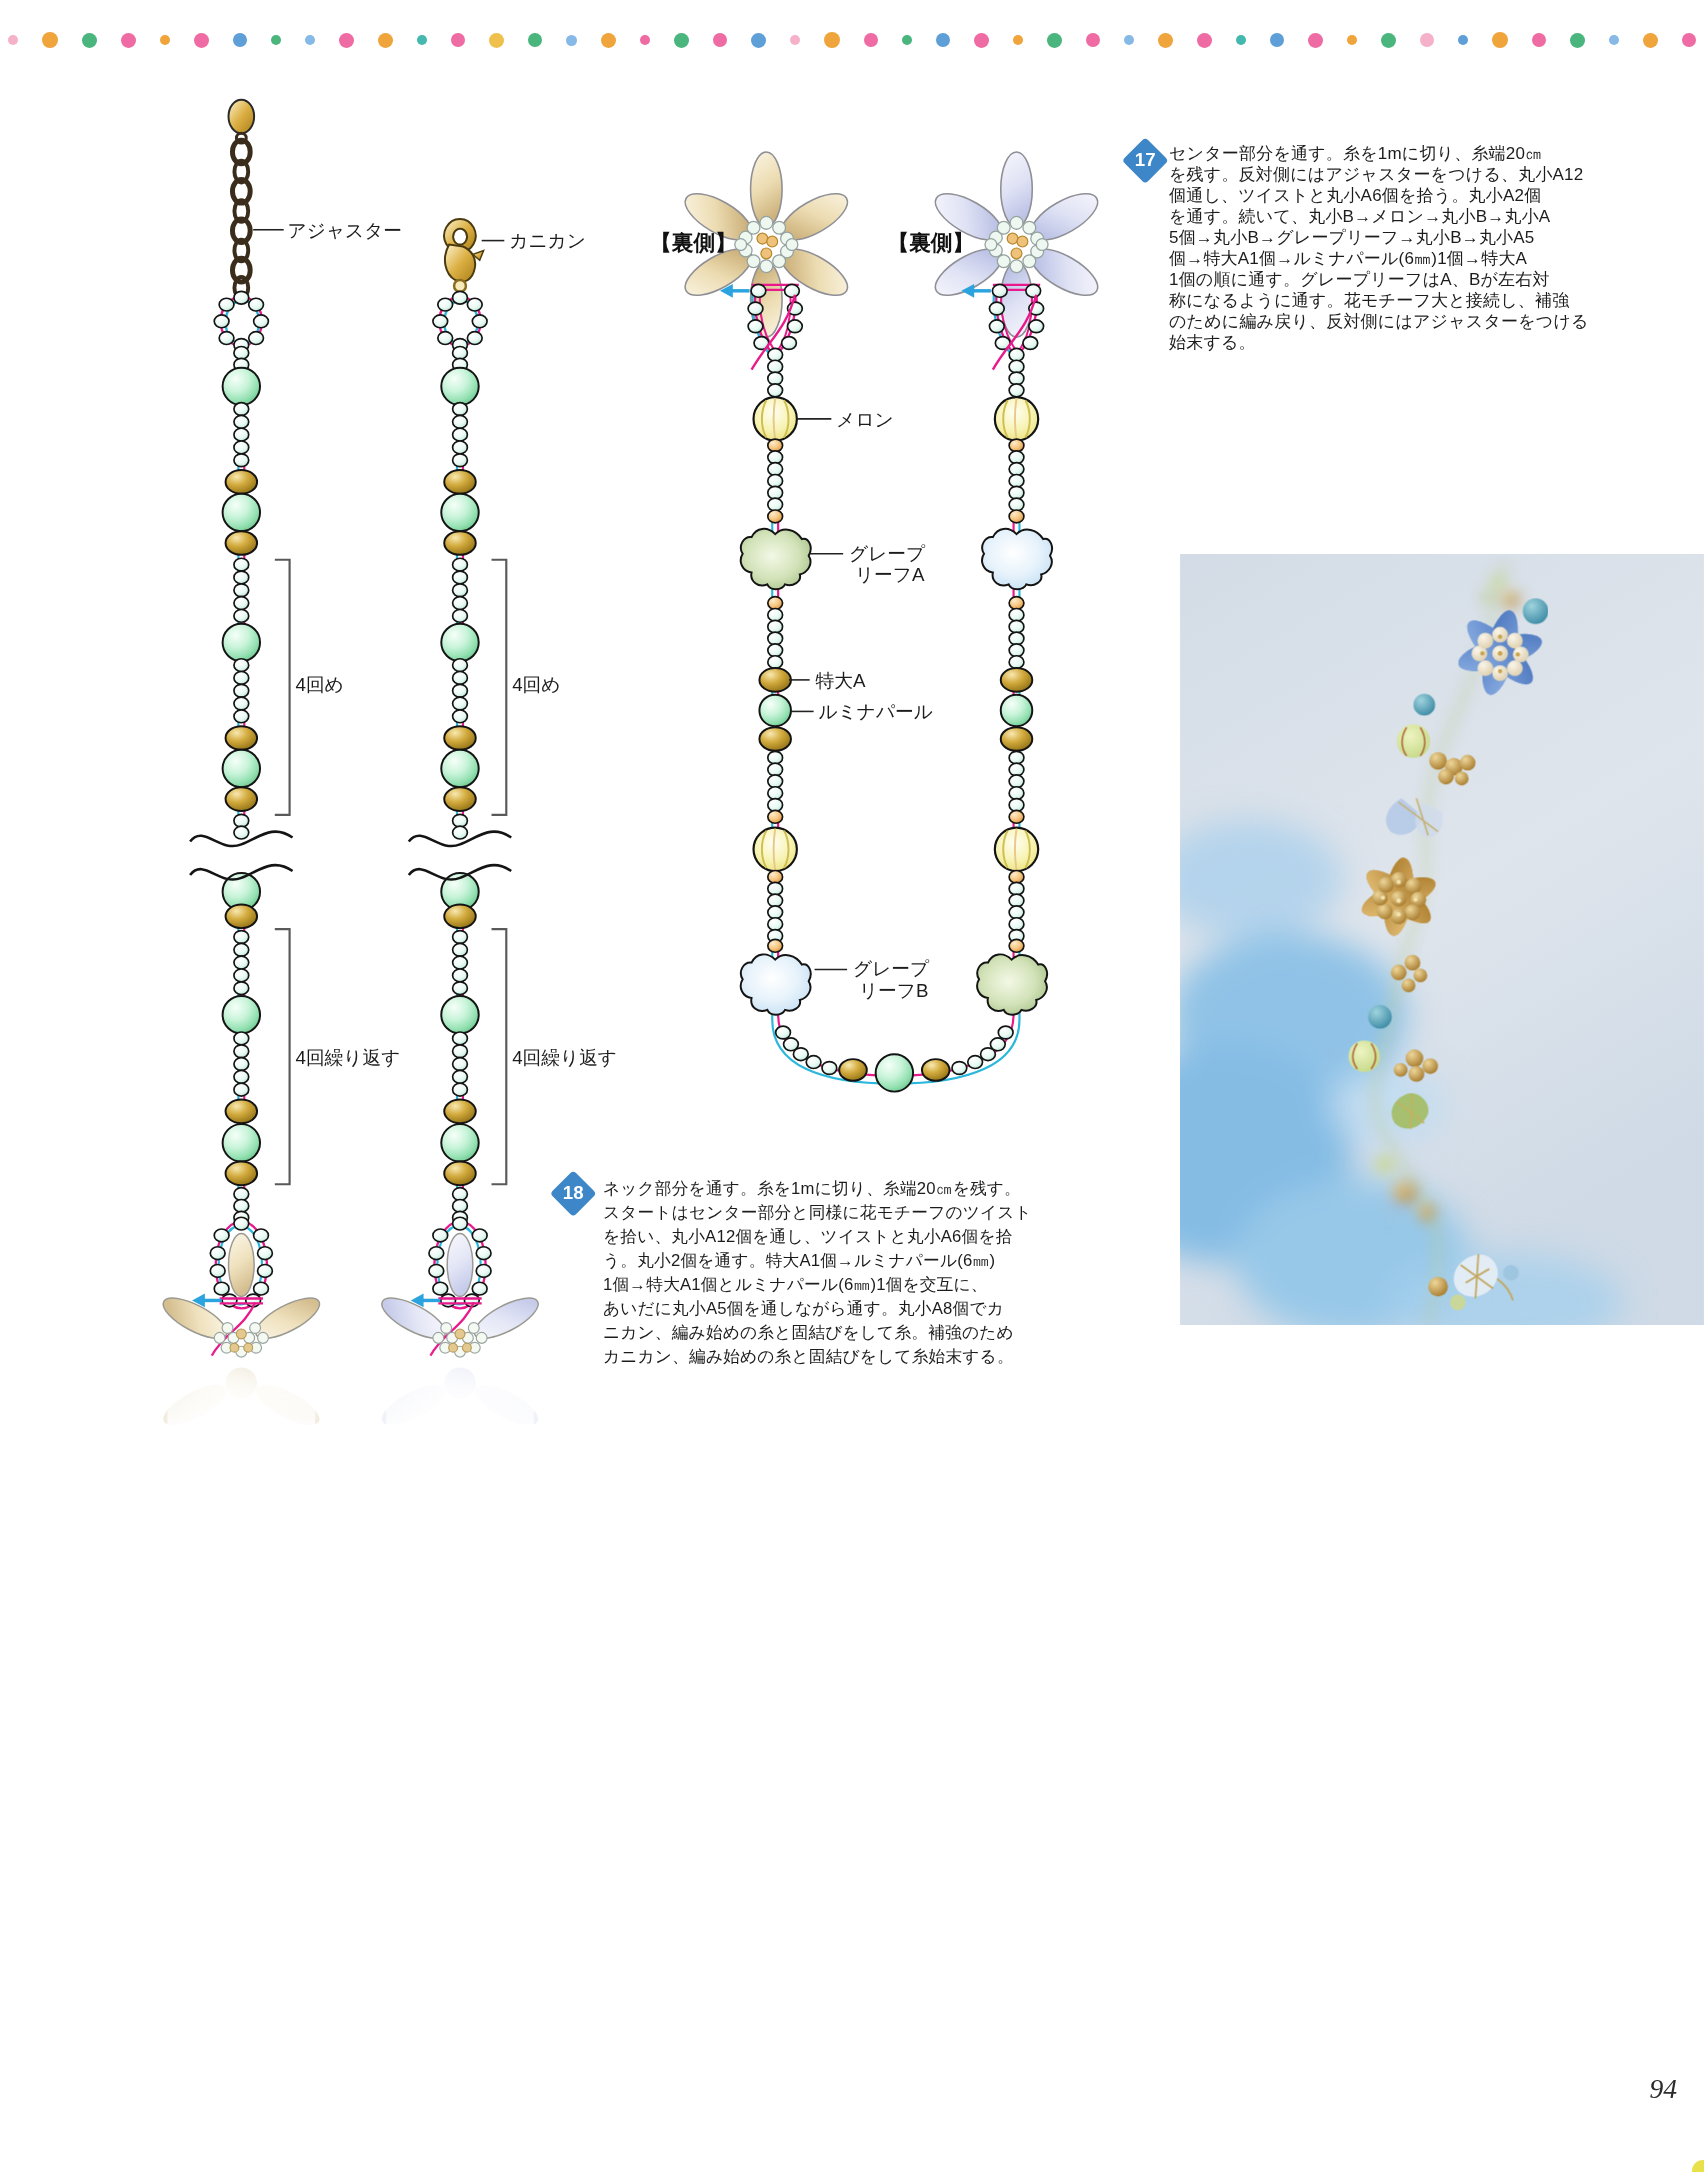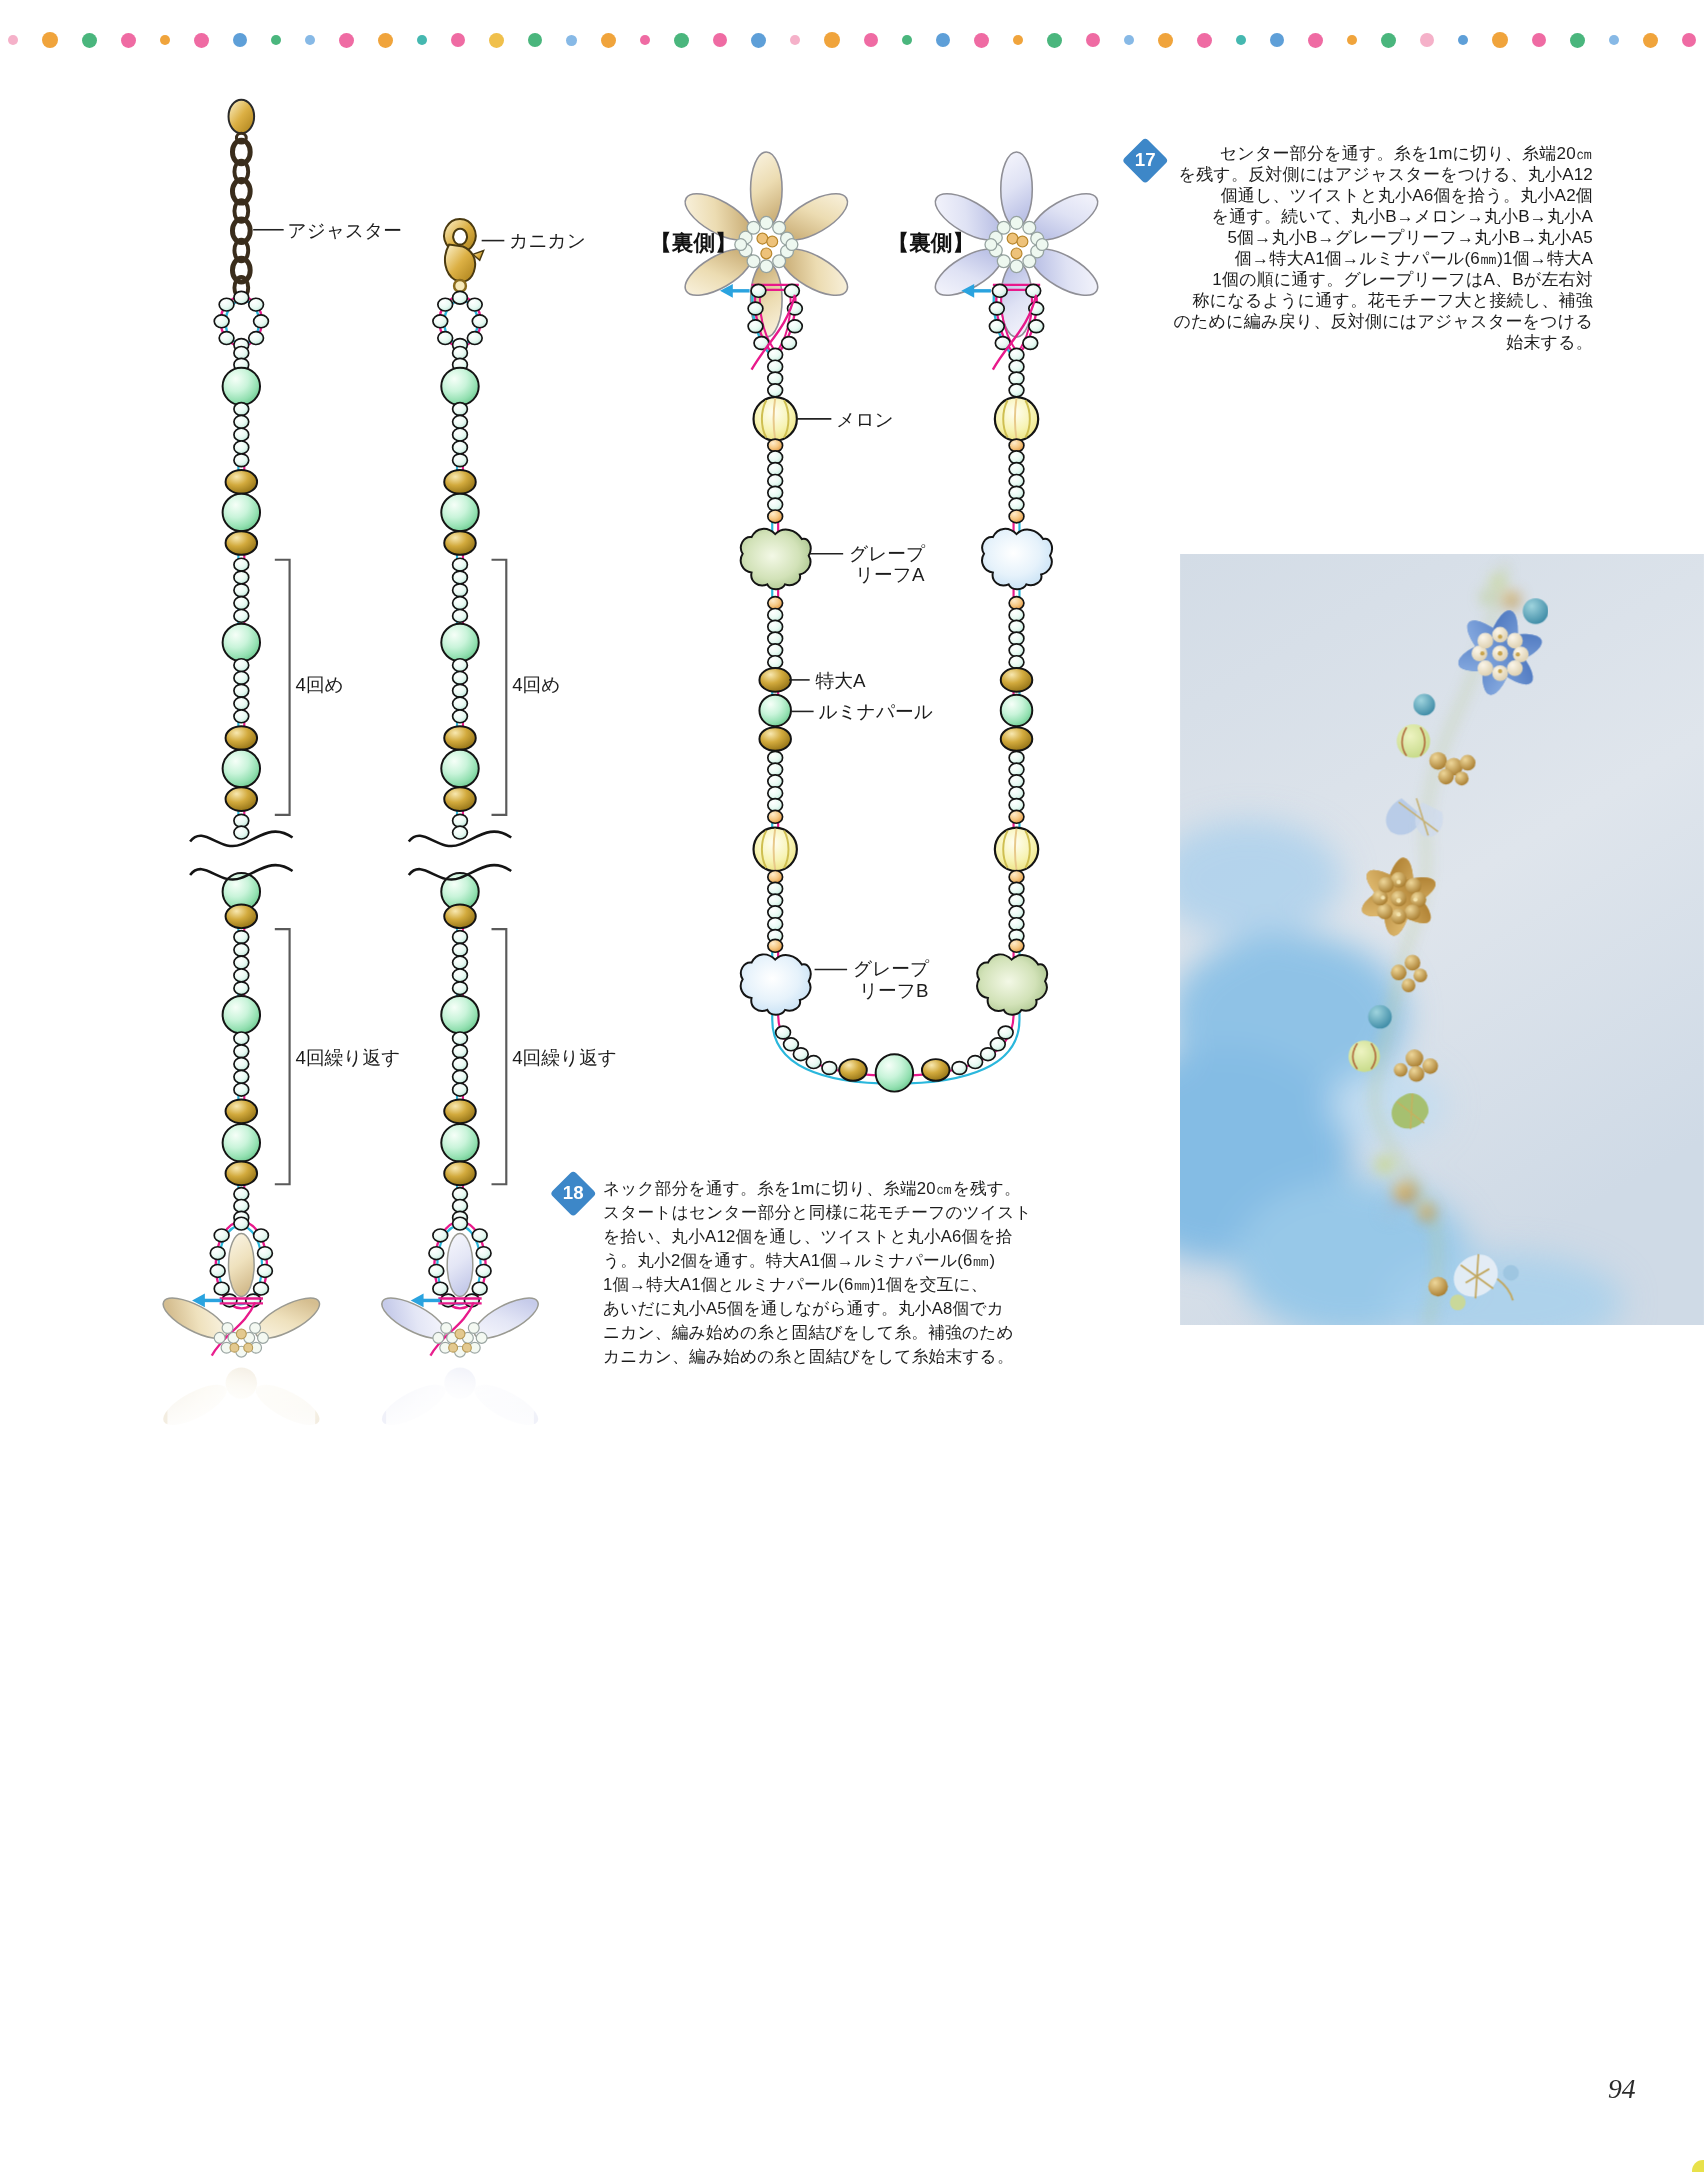--- a/index.html
+++ b/index.html
@@ -15,28 +15,28 @@
   .diagram-svg{position:absolute;left:0;top:0;}
 
   
   .step-block{position:absolute;}
   .step-badge{position:absolute;width:32.5px;height:32.5px;transform:rotate(45deg);
               background:#3d87c8;border-radius:3.9px;}
   .step-badge span{position:absolute;inset:0;transform:rotate(-45deg);
                    display:flex;align-items:center;justify-content:center;
                    color:#fff;font-weight:bold;font-size:18.7px;}
   .step-lines{position:absolute;color:#1c1c1c;}
-  .step17 .step-lines{left:31px;top:-1px;font-size:17px;line-height:21px;width:433px;text-align:right;}
+  .step17 .step-lines{left:40px;top:-1px;font-size:17px;line-height:21px;width:433px;}
   .step18 .step-lines{left:46px;top:0px;font-size:16.7px;line-height:24px;width:433px;}
   .step-line{white-space:nowrap;letter-spacing:0.2px;}
 
   
   .photo{position:absolute;left:1180px;top:554px;width:524px;height:771px;overflow:hidden;}
 
-  .page-number{position:absolute;left:1608px;top:2073px;width:69px;text-align:left;
+  .page-number{position:absolute;left:1608px;top:2073px;width:69px;text-align:right;
                font-family:"Liberation Serif","DejaVu Serif",serif;font-style:italic;
                font-size:27.6px;color:#2b2b2b;}
   .corner-dot{position:absolute;left:1692px;top:2160px;width:21.7px;height:21.7px;border-radius:50%;
               background:#e8e14a;}
 </style>
 </head>
 <body>
 
 <div class="dot-row">
 

